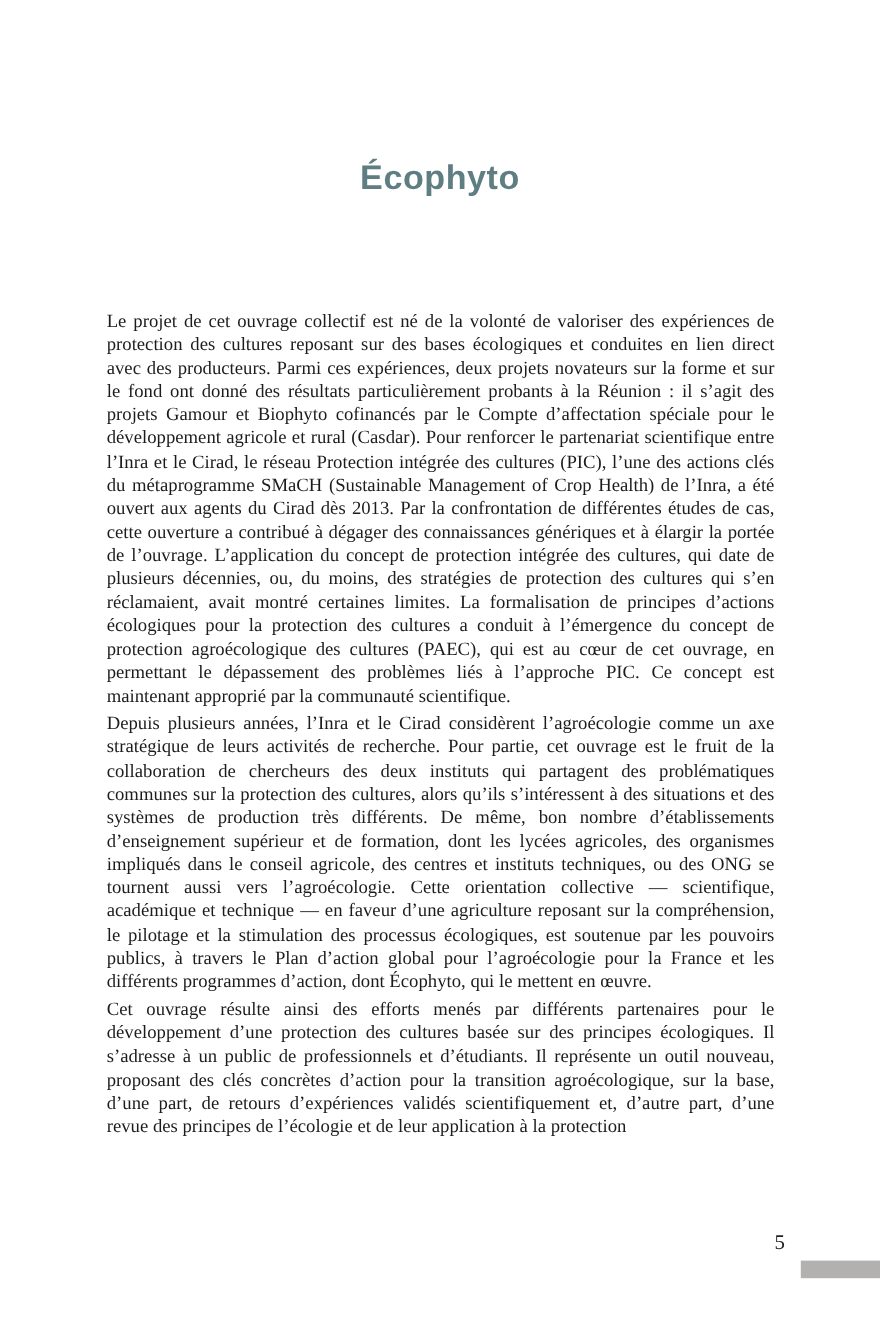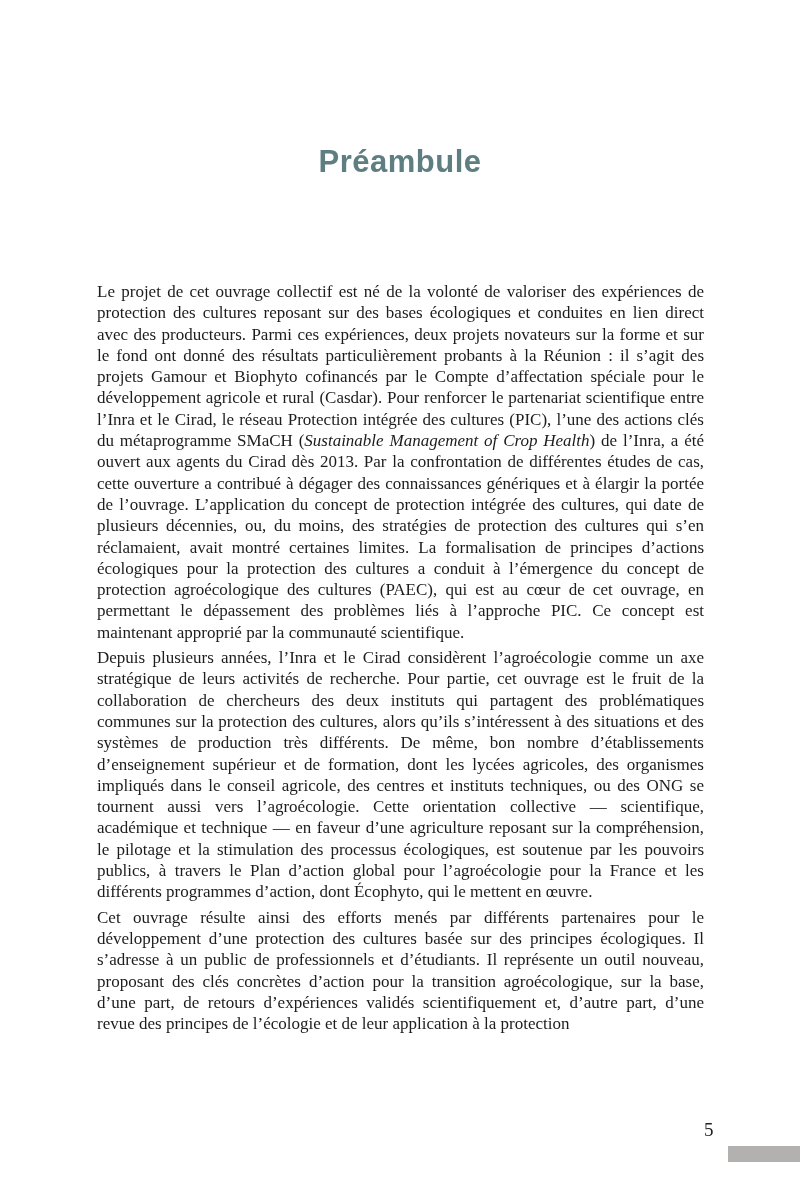--- a/index.html
+++ b/index.html
@@ -36,21 +36,21 @@
     top: 281px;
     width: 607px;
     font-size: 17px;
     line-height: 21.3px;
     text-align: justify;
   }
   .para {
     margin: 0 0 4px 0;
   }
   .para:last-child { margin-bottom: 16px; }
-  .run-italic { font-style: italic; }
+  .run-italic { }
   .page-number {
     position: absolute;
     left: 704px;
     top: 1119px;
     font-size: 19px;
     color: #222222;
     font-family: "Liberation Serif", serif;
   }
   .footer-bar {
     position: absolute;
@@ -58,21 +58,21 @@
     top: 1146px;
     width: 72px;
     height: 16px;
     background: #b2b1af;
   }
 </style>
 </head>
 <body>
 
 <div class="page">
-  <h1 class="page-title">Préambule</h1>
+  <h1 class="page-title">Écophyto</h1>
 
   <div class="body-text">
       <p class="para"><span>Le projet de cet ouvrage collectif est né de la volonté de valoriser des expériences de protection des cultures reposant sur des bases écologiques et conduites en lien direct avec des producteurs. Parmi ces expériences, deux projets novateurs sur la forme et sur le fond ont donné des résultats particulièrement probants à la Réunion : il s’agit des projets Gamour et Biophyto cofinancés par le Compte d’affectation spéciale pour le développement agricole et rural (Casdar). Pour renforcer le partenariat scientifique entre l’Inra et le Cirad, le réseau Protection intégrée des cultures (PIC), l’une des actions clés du métaprogramme SMaCH (</span><span class="run-italic">Sustainable Management of Crop Health</span><span>) de l’Inra, a été ouvert aux agents du Cirad dès 2013. Par la confrontation de différentes études de cas, cette ouverture a contribué à dégager des connaissances génériques et à élargir la portée de l’ouvrage. L’application du concept de protection intégrée des cultures, qui date de plusieurs décennies, ou, du moins, des stratégies de protection des cultures qui s’en réclamaient, avait montré certaines limites. La formalisation de principes d’actions écologiques pour la protection des cultures a conduit à l’émergence du concept de protection agroécologique des cultures (PAEC), qui est au cœur de cet ouvrage, en permettant le dépassement des problèmes liés à l’approche PIC. Ce concept est maintenant approprié par la communauté scientifique.</span></p>
       <p class="para"><span>Depuis plusieurs années, l’Inra et le Cirad considèrent l’agroécologie comme un axe stratégique de leurs activités de recherche. Pour partie, cet ouvrage est le fruit de la collaboration de chercheurs des deux instituts qui partagent des problématiques communes sur la protection des cultures, alors qu’ils s’intéressent à des situations et des systèmes de production très différents. De même, bon nombre d’établissements d’enseignement supérieur et de formation, dont les lycées agricoles, des organismes impliqués dans le conseil agricole, des centres et instituts techniques, ou des ONG se tournent aussi vers l’agroécologie. Cette orientation collective — scientifique, académique et technique — en faveur d’une agriculture reposant sur la compréhension, le pilotage et la stimulation des processus écologiques, est soutenue par les pouvoirs publics, à travers le Plan d’action global pour l’agroécologie pour la France et les différents programmes d’action, dont Écophyto, qui le mettent en œuvre.</span></p>
       <p class="para"><span>Cet ouvrage résulte ainsi des efforts menés par différents partenaires pour le développement d’une protection des cultures basée sur des principes écologiques. Il s’adresse à un public de professionnels et d’étudiants. Il représente un outil nouveau, proposant des clés concrètes d’action pour la transition agroécologique, sur la base, d’une part, de retours d’expériences validés scientifiquement et, d’autre part, d’une revue des principes de l’écologie et de leur application à la protection</span></p>
     </div>
 
   <div class="page-number">5</div>
 
   <div class="footer-bar"></div>

